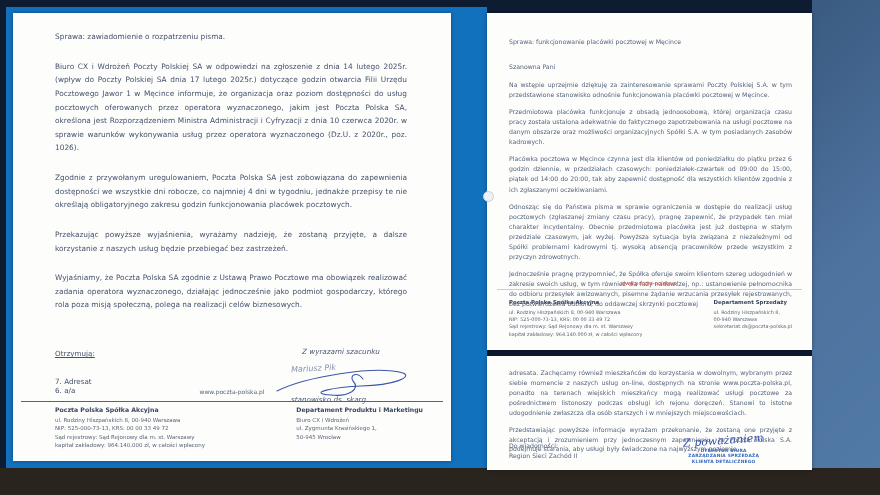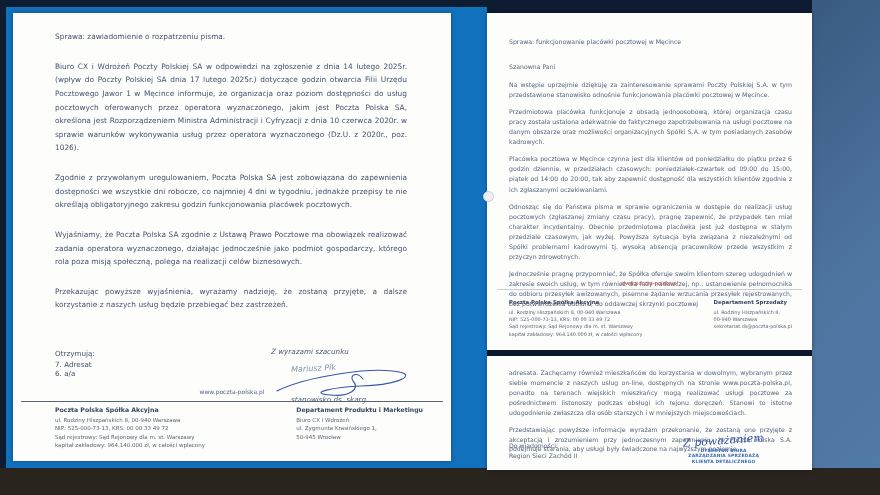--- a/index.html
+++ b/index.html
@@ -15,28 +15,28 @@
   .blue-panel{position:absolute;left:6px;top:7px;width:481px;height:461px;background:#1271bd;}
   
   .doc{position:absolute;background:#fdfdfc;box-shadow:0 0 4px rgba(0,0,0,.35);}
   .doc-left{left:13px;top:13px;width:438px;height:448px;}
   .doc-r1{left:487px;top:13px;width:325px;height:337px;}
   .doc-r2{left:487px;top:356px;width:325px;height:114px;}
   
   .ld-body{padding:17px 44px 0 42px;color:#44516b;font-size:7.4px;line-height:1.84;}
   .ld-subject{margin:0 0 13px 0;}
   .ld-p{margin:16px 0 12px 0;text-align:justify;}
-  .ld-closing{position:absolute;left:258px;top:334px;width:140px;
+  .ld-closing{position:absolute;left:258px;top:334px;width:140px;text-align:center;
     font-style:italic;color:#4a5870;font-size:7.2px;}
   .ld-signame{position:absolute;left:20px;top:17px;color:#8693aa;font-size:8px;
     font-style:italic;transform:rotate(-3deg);white-space:nowrap;}
   .ld-sig-svg{position:absolute;left:-6px;top:12px;}
   .ld-role{position:absolute;left:20px;top:48px;white-space:nowrap;}
   .ld-received{position:absolute;left:42px;top:337px;color:#44516b;font-size:7.2px;line-height:1.15;}
-  .ld-received-h{margin-bottom:3px;}
+  .ld-received-h{text-decoration:underline;margin-bottom:20px;}
   .ld-www{position:absolute;left:0;right:0;bottom:66px;text-align:center;
     color:#55617a;font-size:6px;}
   .ld-rule{position:absolute;left:8px;right:8px;bottom:59px;border-top:1.6px solid #5a6374;}
   .ld-footer{position:absolute;left:42px;right:28px;bottom:12px;display:flex;
     justify-content:space-between;color:#5b6678;font-size:5.5px;line-height:1.5;}
   .ft-name{font-weight:bold;color:#39475e;font-size:6.2px;margin-bottom:2px;}
   
   .rd-body{padding:24px 20px 0 22px;color:#54647c;font-size:6.2px;line-height:1.62;}
   .rd-subject{margin:0 0 15px 0;}
   .rd-salutation{margin:0 0 8px 0;}
@@ -63,22 +63,22 @@
 
 <div class="bg-right"></div>
 <div class="bg-bottom"></div>
 <div class="blue-panel"></div>
 
 <div class="doc doc-left">
   <div class="ld-body">
     <div class="ld-subject">Sprawa: zawiadomienie o rozpatrzeniu pisma.</div>
     <p class="ld-p">Biuro CX i Wdrożeń Poczty Polskiej SA w odpowiedzi na zgłoszenie z dnia 14 lutego 2025r. (wpływ do Poczty Polskiej SA dnia 17 lutego 2025r.) dotyczące godzin otwarcia Filii Urzędu Pocztowego Jawor 1 w Męcince informuje, że organizacja oraz poziom dostępności do usług pocztowych oferowanych przez operatora wyznaczonego, jakim jest Poczta Polska SA, określona jest Rozporządzeniem Ministra Administracji i Cyfryzacji z dnia 10 czerwca 2020r. w sprawie warunków wykonywania usług przez operatora wyznaczonego (Dz.U. z 2020r., poz. 1026).</p>
     <p class="ld-p">Zgodnie z przywołanym uregulowaniem, Poczta Polska SA jest zobowiązana do zapewnienia dostępności we wszystkie dni robocze, co najmniej 4 dni w tygodniu, jednakże przepisy te nie określają obligatoryjnego zakresu godzin funkcjonowania placówek pocztowych.</p>
+    <p class="ld-p">Przekazując powyższe wyjaśnienia, wyrażamy nadzieję, że zostaną przyjęte, a dalsze korzystanie z naszych usług będzie przebiegać bez zastrzeżeń.</p>
     <p class="ld-p">Wyjaśniamy, że Poczta Polska SA zgodnie z Ustawą Prawo Pocztowe ma obowiązek realizować zadania operatora wyznaczonego, działając jednocześnie jako podmiot gospodarczy, którego rola poza misją społeczną, polega na realizacji celów biznesowych.</p>
-    <p class="ld-p">Przekazując powyższe wyjaśnienia, wyrażamy nadzieję, że zostaną przyjęte, a dalsze korzystanie z naszych usług będzie przebiegać bez zastrzeżeń.</p>
   </div>
 
   <div class="ld-closing">
     <span>Z wyrazami szacunku</span>
     <span class="ld-signame">Mariusz Pik</span>
     <svg class="ld-sig-svg" width="150" height="46" viewBox="0 0 150 46">
       <path d="M12 32 C 40 18, 110 6, 138 14 C 148 18, 130 26, 96 27 C 70 28, 40 34, 66 36 C 84 38, 96 30, 88 22 C 84 16, 92 12, 98 20" fill="none" stroke="#3a57a8" stroke-width="1.1" stroke-linecap="round"></path>
     </svg>
     <span class="ld-role">stanowisko ds. skarg</span>
   </div>

